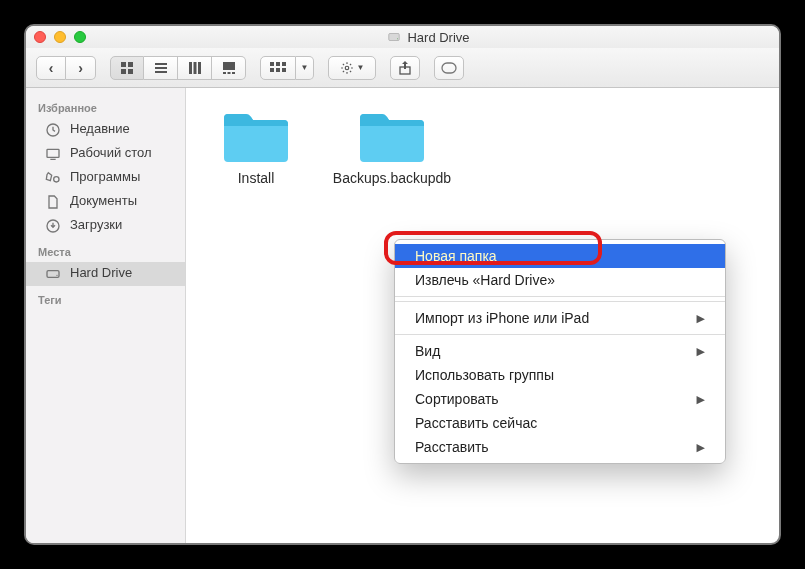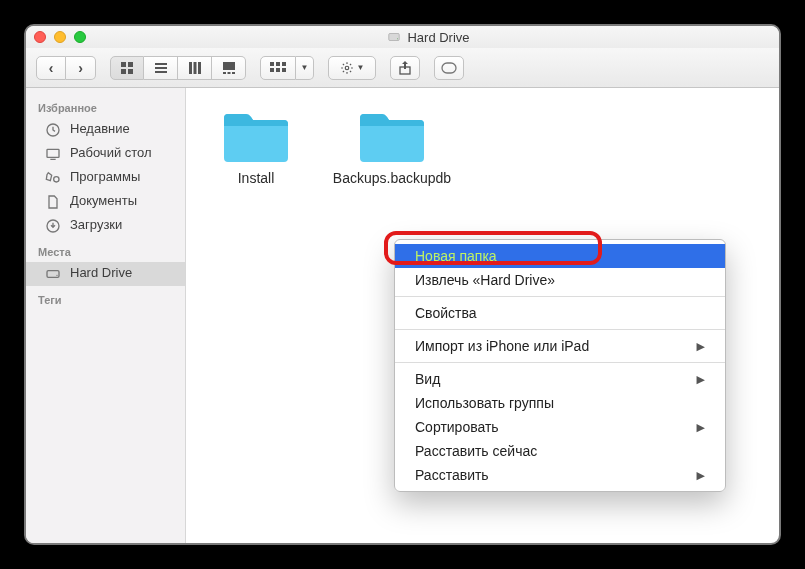--- a/index.html
+++ b/index.html
@@ -35,21 +35,21 @@
   .side-item { display:flex; gap:8px; padding:3px 12px 3px 18px; cursor:default; }
   .side-item.selected { background:#d9d9d9; }
   .side-icon { width:18px; height:18px; color:#6d6d6d; display:flex; align-items:center; justify-content:center; }
   .content { flex:1; position:relative; padding:24px 20px; display:flex; gap:36px; align-items:flex-start; }
   .folder-item { width:100px; display:flex; flex-direction:column; align-items:center; gap:6px; }
   .folder-icon { width:68px; height:52px; }
   .folder-label { font-size:14px; color:#2b2b2b; text-align:center; line-height:1.25; }
   
   .ctx-menu { position:absolute; left:394px; top:239px; width:332px; background:rgba(255,255,255,0.98); border:1px solid #bcbcbc; border-radius:6px; box-shadow:0 12px 30px rgba(0,0,0,0.25); padding:4px 0; font-size:14px; color:#222; }
   .ctx-item { padding:4px 20px; display:flex; justify-content:space-between; align-items:center; }
-  .ctx-item.highlight { background:#2f6fe8; color:#bef264; }
+  .ctx-item.highlight { background:#2f6fe8; color:#fef9c3; }
   .ctx-sep { height:1px; background:#dcdcdc; margin:4px 0; }
   .submenu-arrow { font-size:11px; color:#555; }
   .callout { position:absolute; left:384px; top:231px; width:218px; height:34px; border:4px solid #e21b1b; border-radius:12px; pointer-events:none; }
   
   .chev { font-size:14px; font-weight:600; }
 </style>
 </head>
 <body>
 
 <div class="frame">
@@ -234,23 +234,20 @@
 </div>
 
 <div class="ctx-menu">
   <div class="ctx-item highlight">
       <span>Новая папка</span>
     </div>
   <div class="ctx-item">
       <span>Извлечь «Hard Drive»</span>
     </div>
   <div class="ctx-sep"></div>
-  <div class="ctx-item">
-      <span>Свойства</span>
-    </div>
   <div class="ctx-sep"></div>
   <div class="ctx-item">
       <span>Импорт из iPhone или iPad</span>
       <span class="submenu-arrow">▶</span>
     </div>
   <div class="ctx-sep"></div>
   <div class="ctx-item">
       <span>Вид</span>
       <span class="submenu-arrow">▶</span>
     </div>

